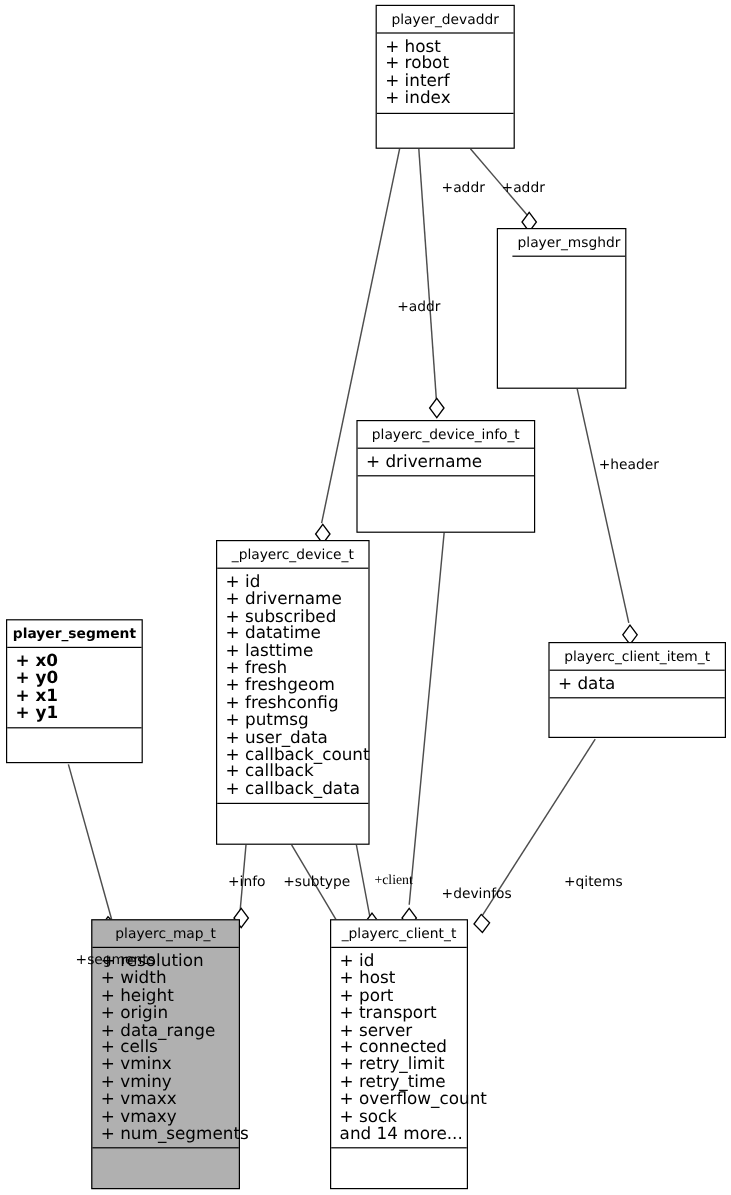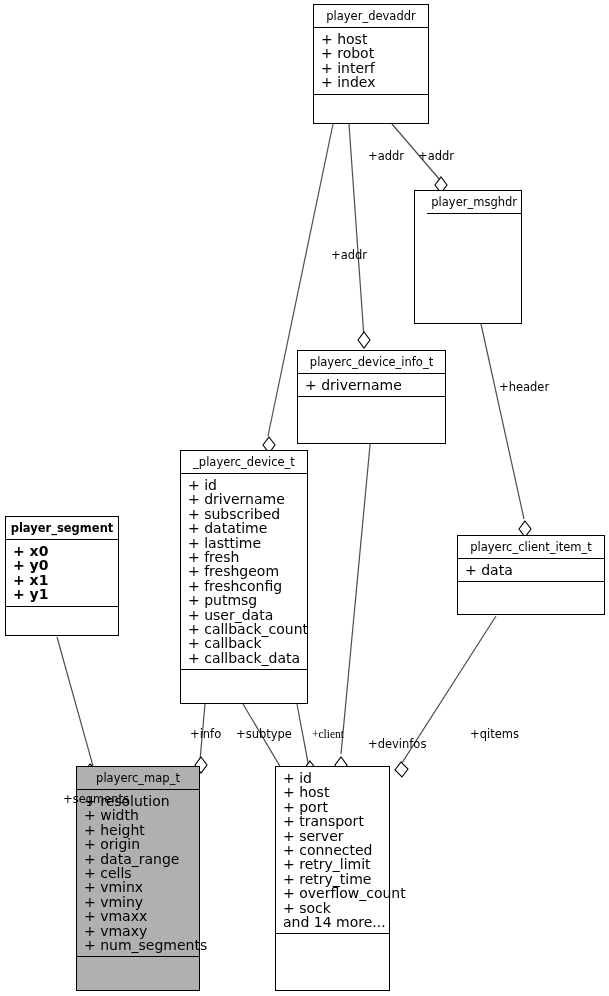--- a/index.html
+++ b/index.html
@@ -189,20 +189,21 @@
       <div>+ vminx</div>
       <div>+ vminy</div>
       <div>+ vmaxx</div>
       <div>+ vmaxy</div>
       <div>+ num_segments</div>
     </div>
     <div class="uml-ops"></div>
   </div>
 
   <div class="umlbox" id="box-_playerc_client_t" style="left:275px; top:766px; width:115px; height:225px;">
+    <div class="uml-title">_playerc_client_t</div>
     <div class="uml-attrs">
       <div>+ id</div>
       <div>+ host</div>
       <div>+ port</div>
       <div>+ transport</div>
       <div>+ server</div>
       <div>+ connected</div>
       <div>+ retry_limit</div>
       <div>+ retry_time</div>
       <div>+ overflow_count</div>

